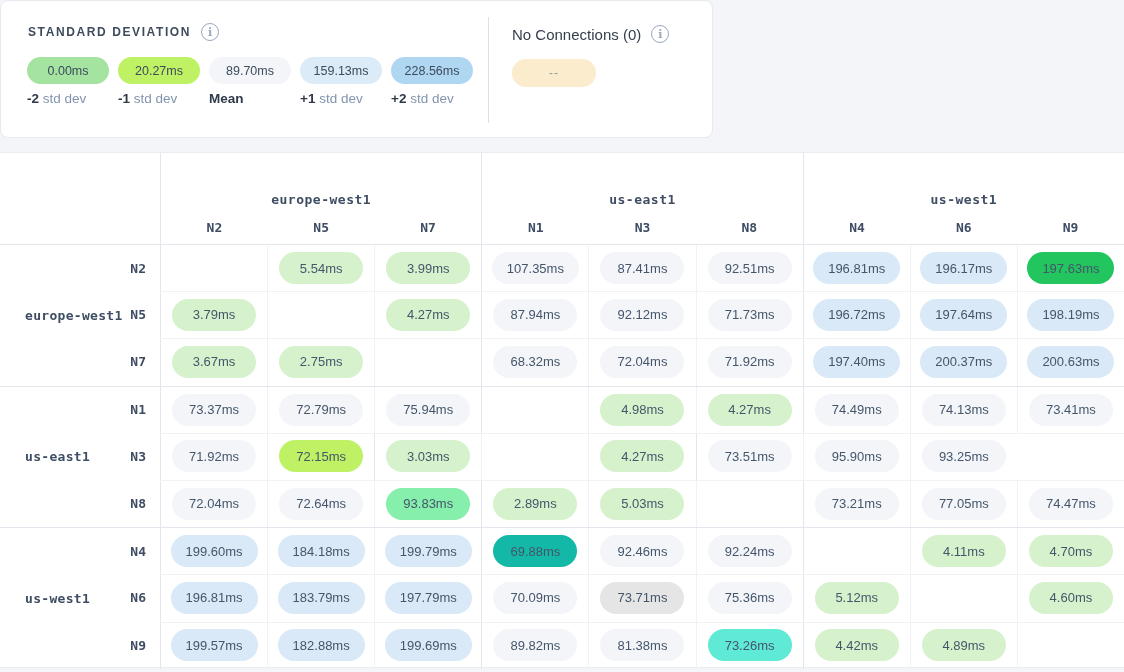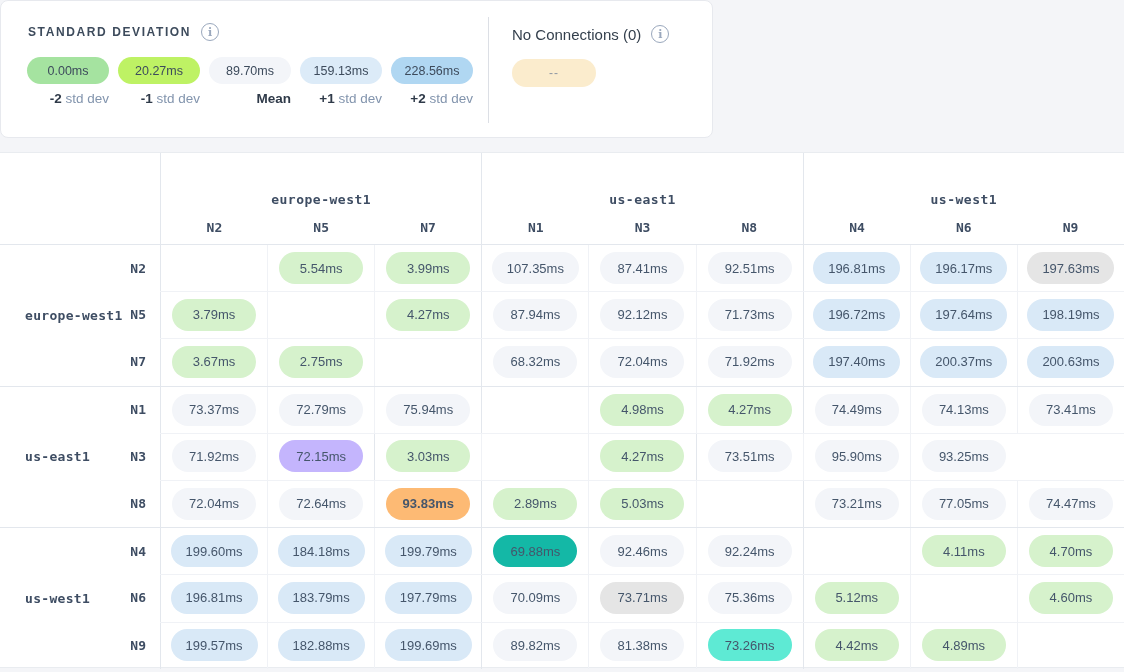--- a/index.html
+++ b/index.html
@@ -29,21 +29,21 @@
     display:inline-flex; align-items:center; justify-content:center;
     font-family:"DejaVu Serif", serif; cursor:pointer;
   }
   .legend-pills { position:absolute; left:26px; top:56px; display:flex; gap:9px; }
   .legend-pill {
     width:82px; height:27px; border-radius:14px;
     display:flex; align-items:center; justify-content:center;
     font-size:12.5px; color:#3d4b5c;
   }
   .legend-labels { position:absolute; left:26px; top:90px; display:flex; gap:9px; }
-  .legend-label { width:82px; text-align:right; font-size:13.5px; color:#8294ad; }
+  .legend-label { width:82px; text-align:left; font-size:13.5px; color:#8294ad; }
   .legend-label b { color:#2f3a49; font-weight:bold; }
   .legend-divider {
     position:absolute; left:487px; top:16px; width:1px; height:106px; background:#dcdfe5;
   }
   .noconn-row {
     position:absolute; left:511px; top:24px; display:flex; align-items:center; gap:10px;text-align:center;
   }
   .noconn-label { font-size:15px; color:#333f4c; }
   .noconn-pill {
     position:absolute; left:511px; top:58px; width:84px; height:28px;
@@ -173,21 +173,21 @@
         <div class="cell">
           <span class="pill" style="background: rgb(243, 245, 249);">92.51ms</span>
         </div>
         <div class="cell group-start">
           <span class="pill" style="background: rgb(217, 233, 247);">196.81ms</span>
         </div>
         <div class="cell">
           <span class="pill" style="background: rgb(217, 233, 247);">196.17ms</span>
         </div>
         <div class="cell">
-          <span class="pill" style="background: #e5e5e5;">197.63ms</span>
+          <span class="pill" style="background: #22c55e;">197.63ms</span>
         </div>
       </div>
       <div class="trow">
         <div class="label-cell">
           <span class="region-label mono">europe-west1</span>
           <span class="node-label mono">N5</span>
         </div>
         <div class="cell group-start">
           <span class="pill" style="background: rgb(214, 242, 204);">3.79ms</span>
         </div>
@@ -276,21 +276,21 @@
       </div>
       <div class="trow">
         <div class="label-cell">
           <span class="region-label mono">us-east1</span>
           <span class="node-label mono">N3</span>
         </div>
         <div class="cell group-start">
           <span class="pill" style="background: rgb(243, 245, 249);">71.92ms</span>
         </div>
         <div class="cell">
-          <span class="pill" style="background: #c4b5fd;">72.15ms</span>
+          <span class="pill" style="background: #bef264;">72.15ms</span>
         </div>
         <div class="cell group-start">
           <span class="pill" style="background: rgb(214, 242, 204);">3.03ms</span>
         </div>
         <div class="cell"></div>
         <div class="cell">
           <span class="pill" style="background: rgb(214, 242, 204);">4.27ms</span>
         </div>
         <div class="cell group-start">
           <span class="pill" style="background: rgb(243, 245, 249);">73.51ms</span>
@@ -306,21 +306,21 @@
         <div class="label-cell">
           <span class="node-label mono">N8</span>
         </div>
         <div class="cell group-start">
           <span class="pill" style="background: rgb(243, 245, 249);">72.04ms</span>
         </div>
         <div class="cell">
           <span class="pill" style="background: rgb(243, 245, 249);">72.64ms</span>
         </div>
         <div class="cell">
-          <span class="pill" style="background: #fdba74; font-weight: bold;">93.83ms</span>
+          <span class="pill" style="background: #86efac;">93.83ms</span>
         </div>
         <div class="cell group-start">
           <span class="pill" style="background: rgb(214, 242, 204);">2.89ms</span>
         </div>
         <div class="cell">
           <span class="pill" style="background: rgb(214, 242, 204);">5.03ms</span>
         </div>
         <div class="cell"></div>
         <div class="cell group-start">
           <span class="pill" style="background: rgb(243, 245, 249);">73.21ms</span>

